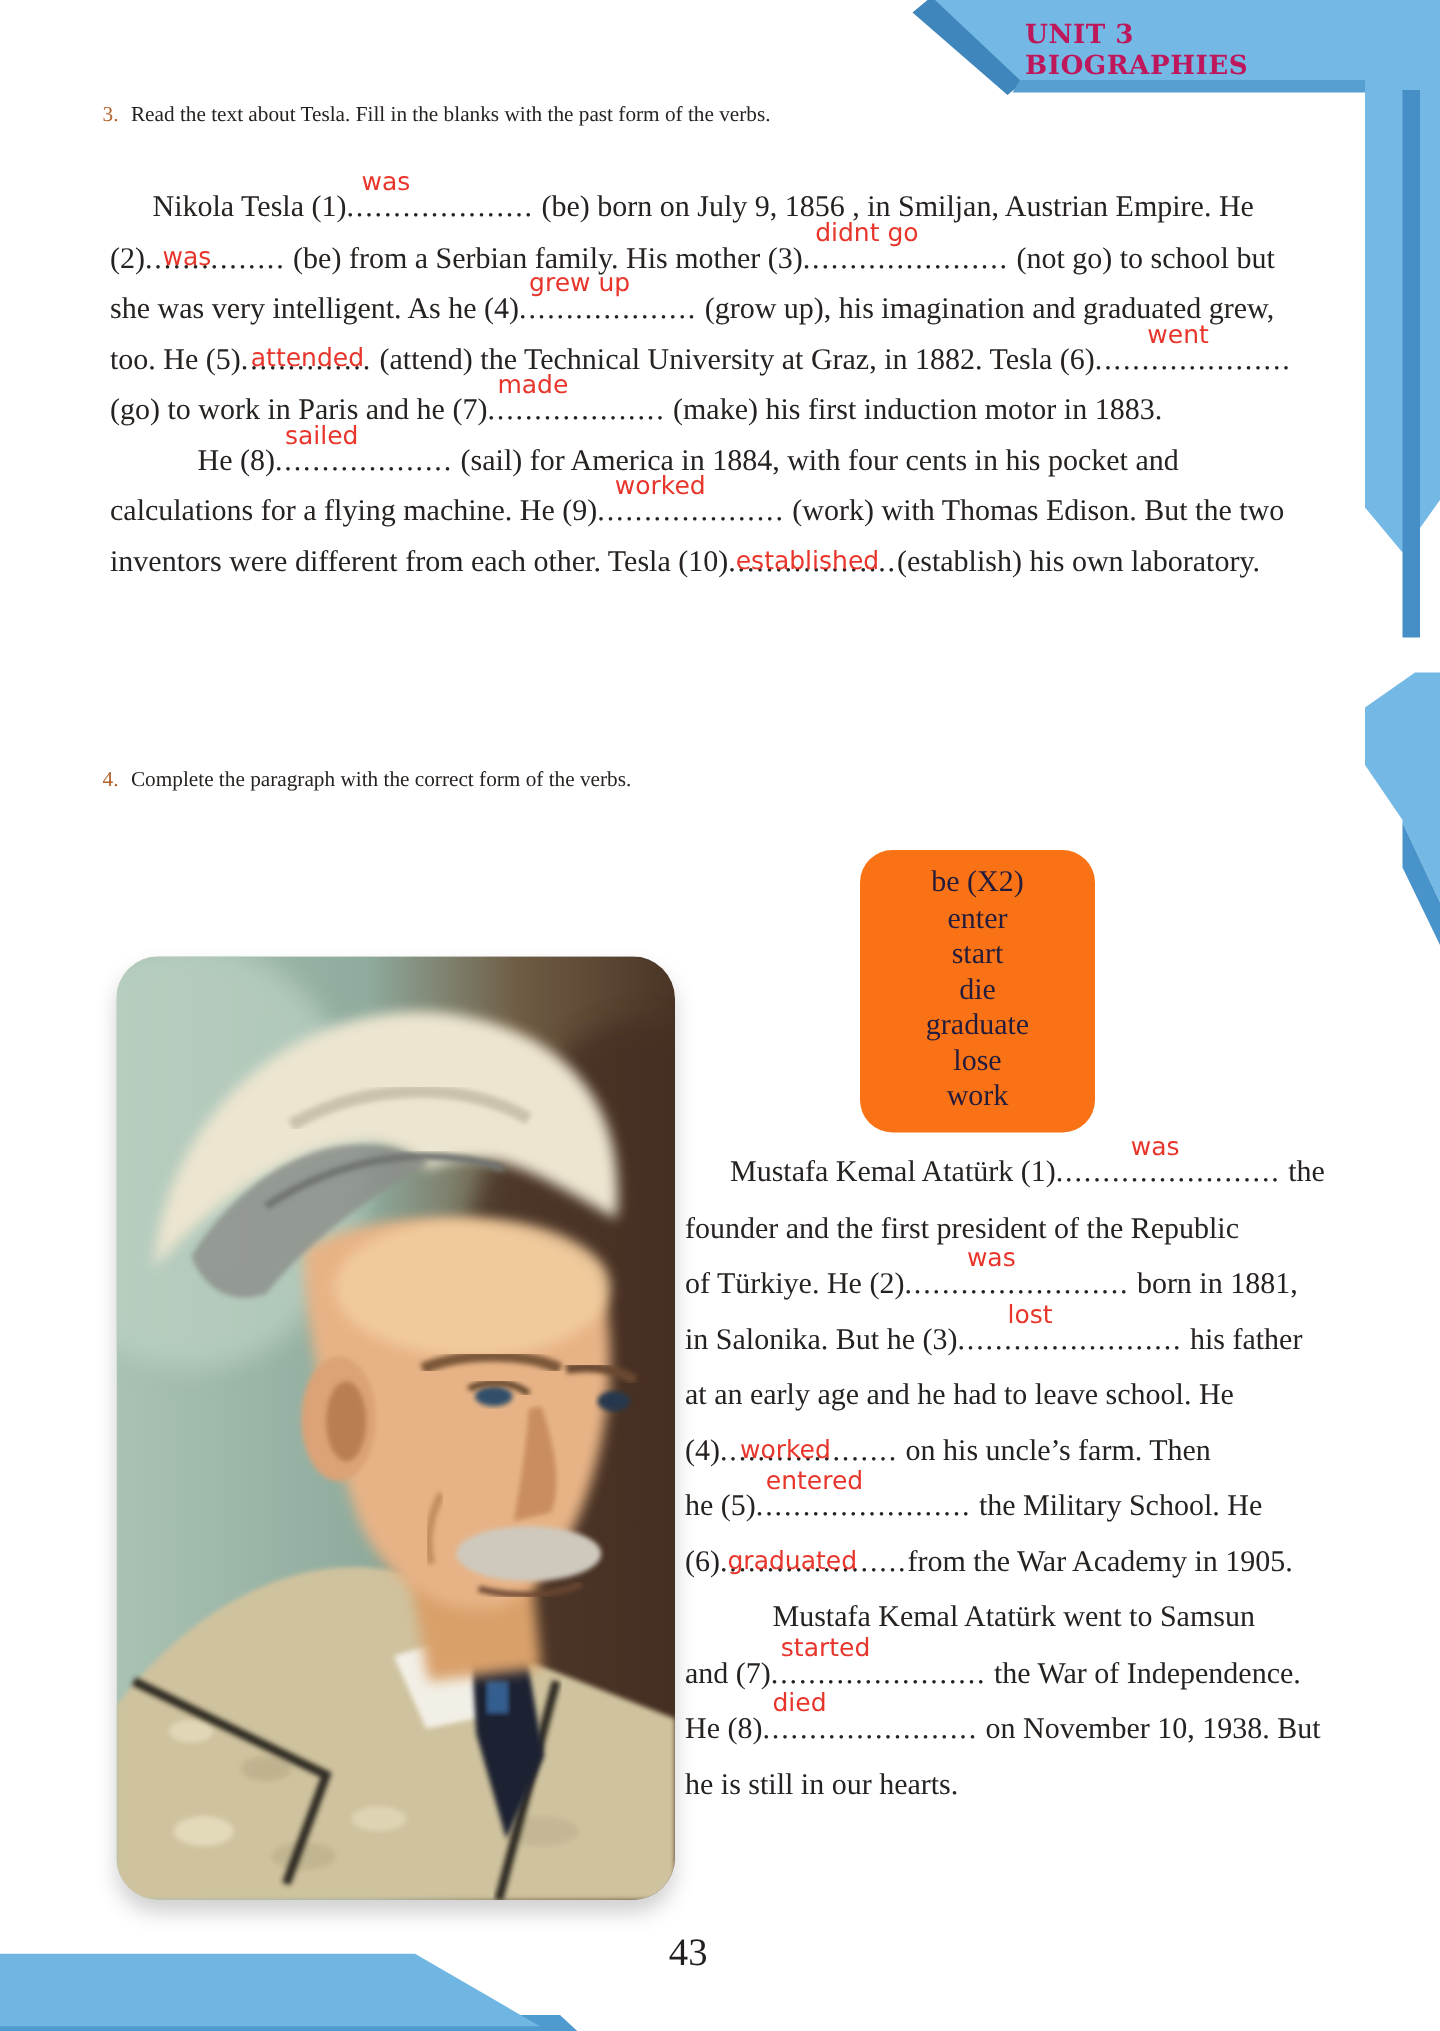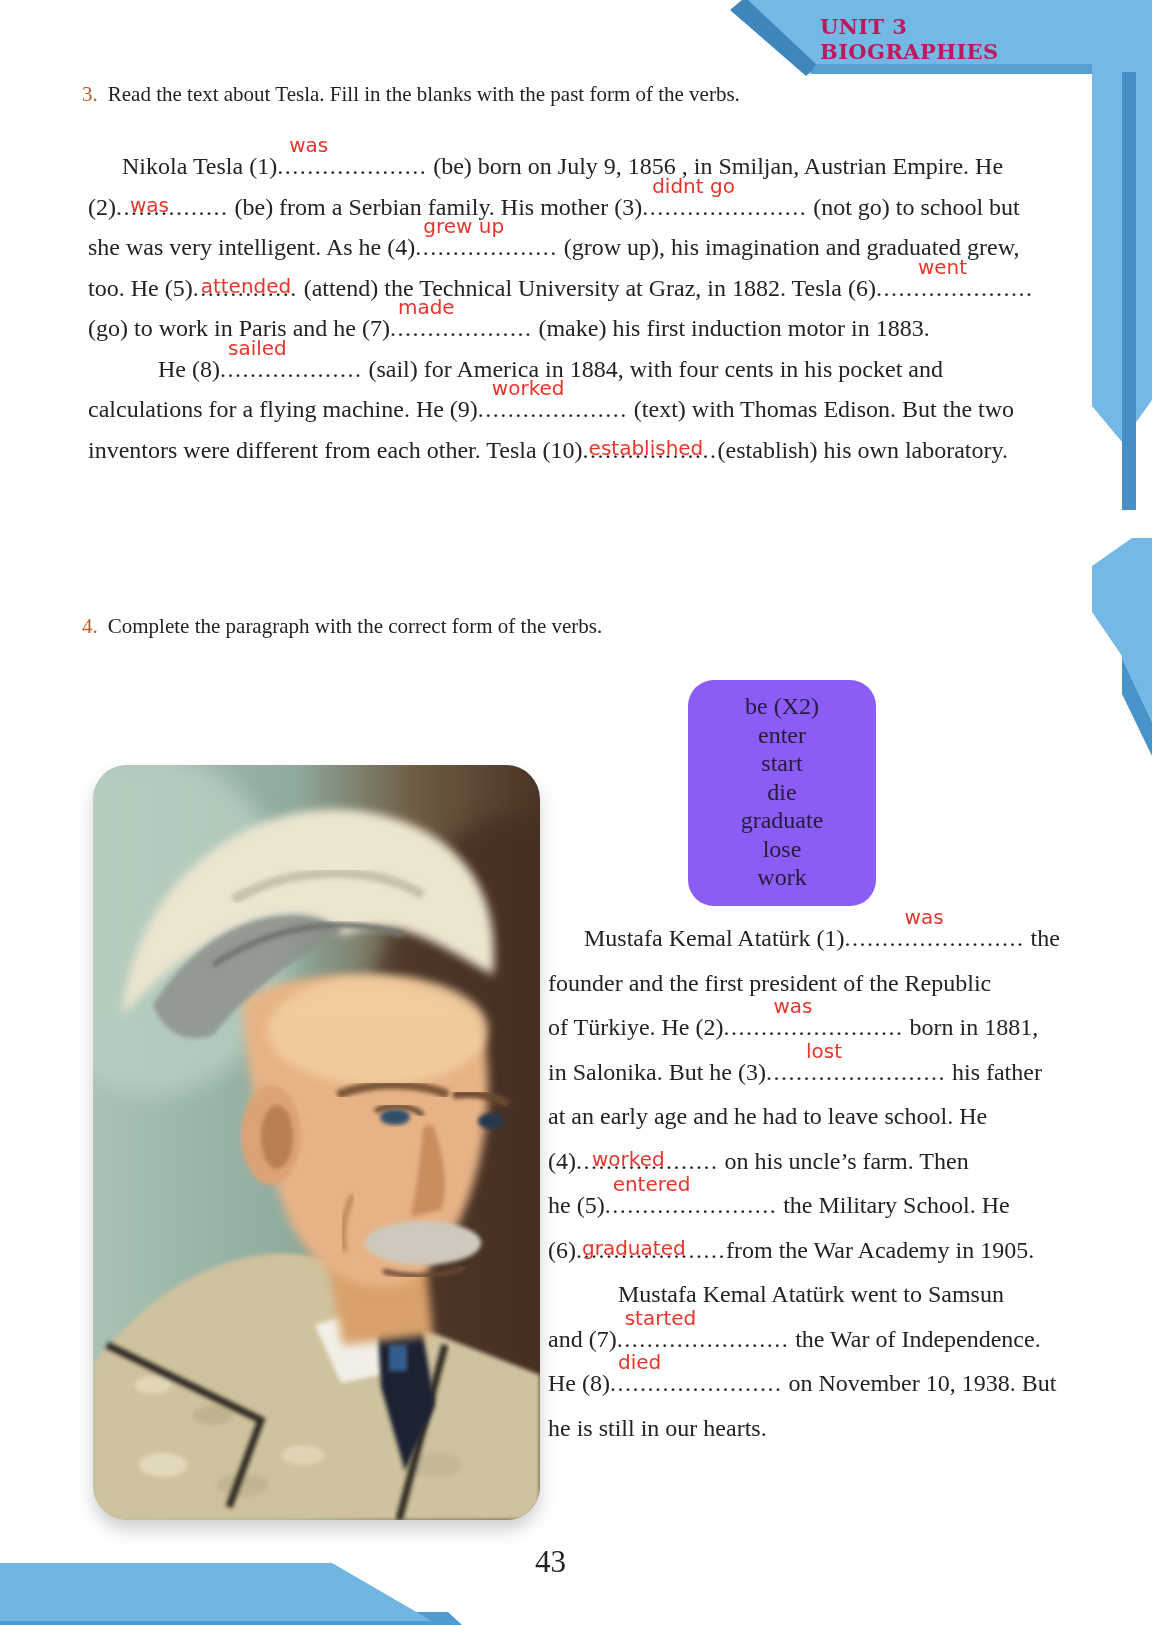--- a/index.html
+++ b/index.html
@@ -4,35 +4,35 @@
 <style>
   html,body{margin:0;padding:0;background:#fff;}
   .page{position:relative;width:1152px;height:1625px;background:#ffffff;overflow:hidden;
         font-family:"Liberation Serif",serif;color:#262220;}
   .deco-svg{position:absolute;inset:0;pointer-events:none;}
   
   .unit-block{position:absolute;left:820px;top:14px;z-index:3;
               font-family:"DejaVu Serif",serif;font-weight:bold;
               font-size:21px;line-height:25px;letter-spacing:.4px;color:#be185d;}
   
-  .ex-heading{position:absolute;z-index:2;font-size:21px;white-space:nowrap;color:#262220;}
+  .ex-heading{position:absolute;z-index:2;font-size:17px;white-space:nowrap;color:#262220;}
   .ex-num{color:#b5622d;margin-right:10px;}
   
   .textlines{position:absolute;z-index:2;white-space:nowrap;}
   #ex3-lines{left:88px;top:146px;width:940px;font-size:24px;line-height:40.5px;}
   #ex4-lines{left:548px;top:916px;width:475px;font-size:24px;line-height:44.5px;}
   .tline{position:relative;}
   .blank{position:relative;display:inline-block;}
   .dots{letter-spacing:1.5px;color:#262220;}
   .ans{font-family:"DejaVu Sans",sans-serif;color:#e8352b;font-size:20px;}
   .ans.above{position:absolute;bottom:21px;white-space:nowrap;}
   .ans.over{position:absolute;bottom:2px;white-space:nowrap;}
   
   .word-box{position:absolute;left:688px;top:680px;width:188px;z-index:2;
-            background:#8b5cf6;border-radius:26px;padding:12px 0 14px 0;
+            background:#f97316;border-radius:26px;padding:12px 0 14px 0;
             text-align:center;font-size:24px;line-height:28.5px;color:#241c3a;}
   
   .portrait{position:absolute;left:93px;top:765px;width:447px;height:755px;z-index:2;
             border-radius:34px;overflow:hidden;box-shadow:0 10px 16px rgba(70,70,70,.25);}
   .portrait svg{display:block;}
   
   .page-num{position:absolute;left:535px;top:1544px;width:80px;z-index:3;
             font-size:31px;color:#231f20;}
 </style>
 </head>
@@ -64,21 +64,21 @@
   <div class="ex-heading" style="left:82px;top:82px;">
     <span class="ex-num">3.</span><span>Read the text about Tesla. Fill in the blanks with the past form of the verbs.</span>
   </div>
   <div class="textlines" id="ex3-lines">
       <div class="tline" style="padding-left: 34px;"><span>Nikola Tesla (1)</span><span class="blank"><span class="dots">....................</span><span class="ans above" style="left: 12px;">was</span></span><span> (be) born on July 9, 1856 , in Smiljan, Austrian Empire. He</span></div>
       <div class="tline"><span>(2)</span><span class="blank"><span class="dots">...............</span><span class="ans over" style="left: 14px;">was</span></span><span> (be) from a Serbian family. His mother (3)</span><span class="blank"><span class="dots">......................</span><span class="ans above" style="left: 10px;">didnt go</span></span><span> (not go) to school but</span></div>
       <div class="tline"><span>she was very intelligent. As he (4)</span><span class="blank"><span class="dots">...................</span><span class="ans above" style="left: 8px;">grew up</span></span><span> (grow up), his imagination and graduated grew,</span></div>
       <div class="tline"><span>too. He (5)</span><span class="blank"><span class="dots">..............</span><span class="ans over" style="left: 8px;">attended</span></span><span> (attend) the Technical University at Graz, in 1882. Tesla (6)</span><span class="blank"><span class="dots">.....................</span><span class="ans above" style="left: 42px;">went</span></span></div>
       <div class="tline"><span>(go) to work in Paris and he (7)</span><span class="blank"><span class="dots">...................</span><span class="ans above" style="left: 8px;">made</span></span><span> (make) his first induction motor in 1883.</span></div>
       <div class="tline" style="padding-left: 70px;"><span>He (8)</span><span class="blank"><span class="dots">...................</span><span class="ans above" style="left: 8px;">sailed</span></span><span> (sail) for America in 1884, with four cents in his pocket and</span></div>
-      <div class="tline"><span>calculations for a flying machine. He (9)</span><span class="blank"><span class="dots">....................</span><span class="ans above" style="left: 14px;">worked</span></span><span> (text) with Thomas Edison. But the two</span></div>
+      <div class="tline"><span>calculations for a flying machine. He (9)</span><span class="blank"><span class="dots">....................</span><span class="ans above" style="left: 14px;">worked</span></span><span> (work) with Thomas Edison. But the two</span></div>
       <div class="tline"><span>inventors were different from each other. Tesla (10)</span><span class="blank"><span class="dots">..................</span><span class="ans over" style="left: 6px;">established</span></span><span>(establish) his own laboratory.</span></div>
     </div>
 
   <div class="ex-heading" style="left:82px;top:614px;">
     <span class="ex-num">4.</span><span>Complete the paragraph with the correct form of the verbs.</span>
   </div>
 
   <div class="word-box" id="word-box">
       <div>be (X2)</div>
       <div>enter</div>

